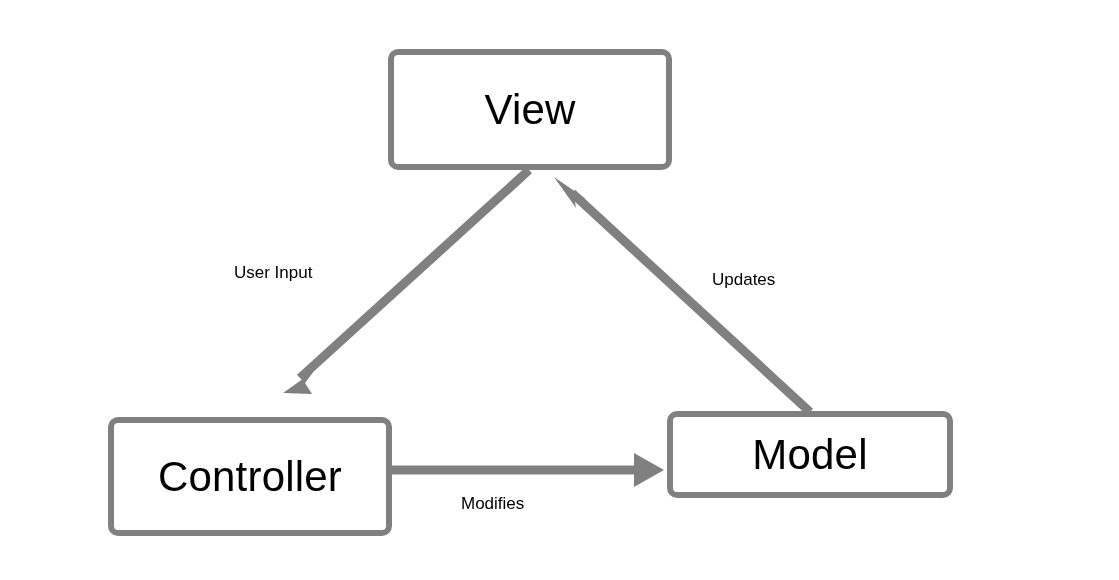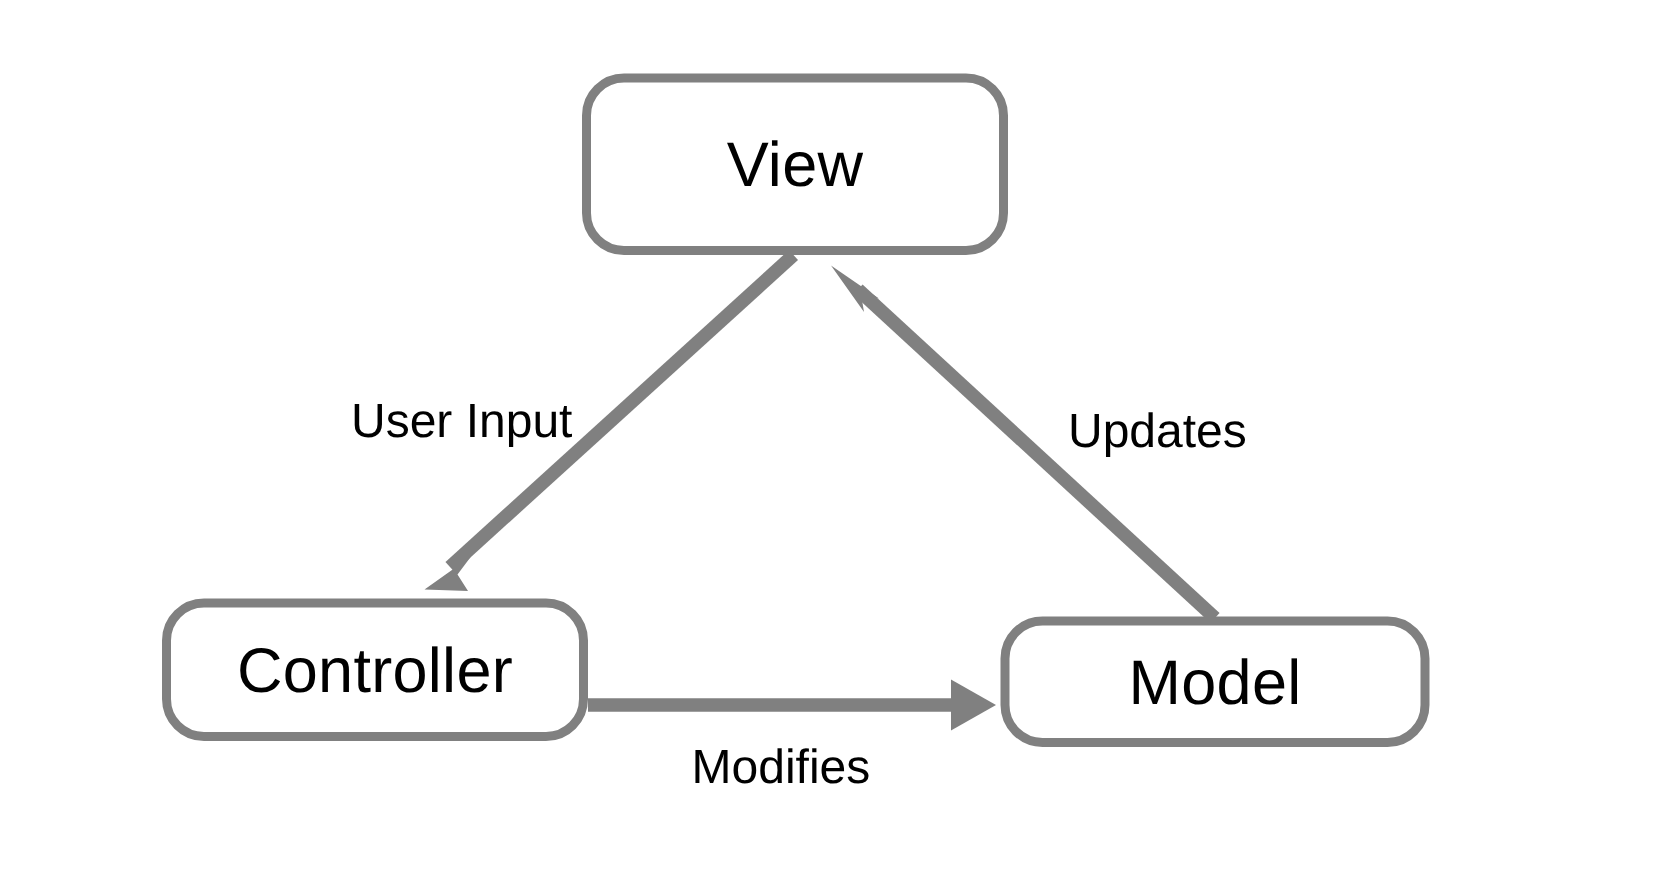--- a/index.html
+++ b/index.html
@@ -22,48 +22,48 @@
     left: 0;
     top: 0;
     width: 1119px;
     height: 580px;
   }
   .node-box {
     position: absolute;
     box-sizing: border-box;
     background: #ffffff;
     border: 6px solid #808080;
-    border-radius: 28px;
+    border-radius: 10px;
     display: flex;
     align-items: center;
     justify-content: center;
     z-index: 3;
   }
   .node-label {
     color: #000000;
     font-family: "Liberation Sans", sans-serif;
     font-weight: 400;
     font-size: 42px;
     line-height: 1;
     letter-spacing: 0.2px;
     white-space: nowrap;
   }
   .edge-label {
     position: absolute;
     color: #000000;
     font-family: "Liberation Sans", sans-serif;
     font-weight: 400;
-    font-size: 32px;
+    font-size: 17px;
     line-height: 1;
     white-space: nowrap;
     background: transparent;
     z-index: 4;
   }
   #box-view   { left: 388px; top: 49px;  width: 284px; height: 121px; }
-  #box-ctrl   { left: 108px; top: 399px; width: 284px; height: 95px; }
+  #box-ctrl   { left: 108px; top: 417px; width: 284px; height: 119px; }
   #box-model  { left: 667px; top: 411px; width: 286px; height: 87px; }
 
   #label-user-input { left: 234px; top: 264px; }
   #label-updates    { left: 712px; top: 271px; }
   #label-modifies   { left: 461px; top: 495px; }
 </style>
 </head>
 <body>
 
 <div id="canvas">

